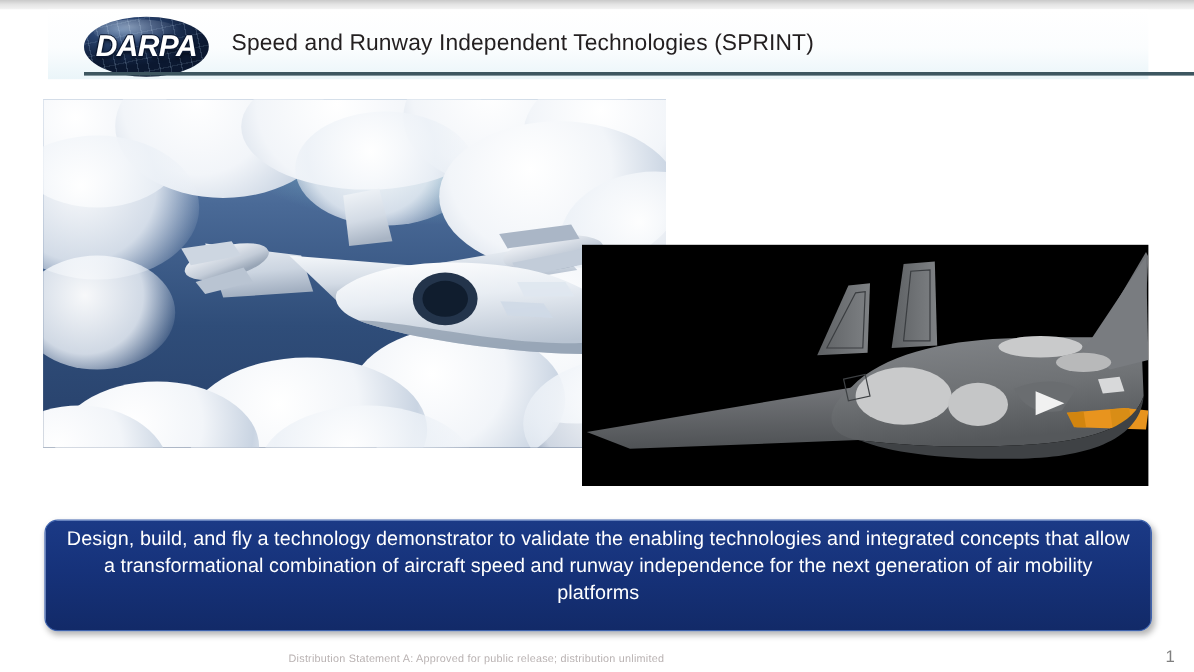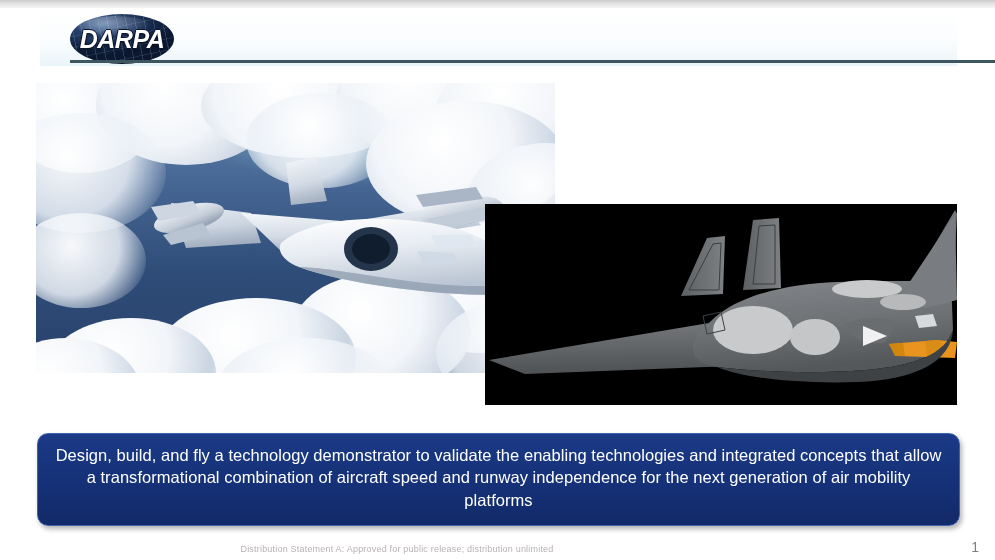--- a/index.html
+++ b/index.html
@@ -157,21 +157,20 @@
   
   #objective-banner {
     position: absolute;
     left: 37px; top: 425px;
     width: 923px; height: 93px;
     border-radius: 11px;
     background: linear-gradient(to bottom, #1b3a86 0%, #16327a 45%, #122a68 100%);
     border: 1px solid #3f63ad;
     box-shadow: 2px 3px 5px rgba(0,0,0,.30);
     display: flex;
-    align-items: center;
     justify-content: center;
     box-sizing: border-box;
     padding: 4px 14px 8px 14px;
   }
   #objective-text {
     color: #ffffff;
     font-size: 16.5px;
     line-height: 22.5px;
     text-align: center;
     letter-spacing: .05px;
@@ -204,20 +203,21 @@
   <div id="header">
 
     <div id="darpa-logo">
       <div class="oval">
         <div class="grid"></div>
         <div class="shine"></div>
       </div>
       <div class="wordmark">DARPA</div>
     </div>
 
+    <div id="slide-title">Speed and Runway Independent Technologies (SPRINT)</div>
 
     <div id="header-rule"></div>
   </div>
 
   <div id="flight-render">
     <div class="sky"></div>
 
     <div class="cloud" style="left:-30px;  top:-20px;  width:150px; height:110px;"></div>
     <div class="cloud" style="left:60px;   top:-38px;  width:180px; height:120px;"></div>
     <div class="cloud" style="left:165px;  top:-30px;  width:210px; height:105px;"></div>

